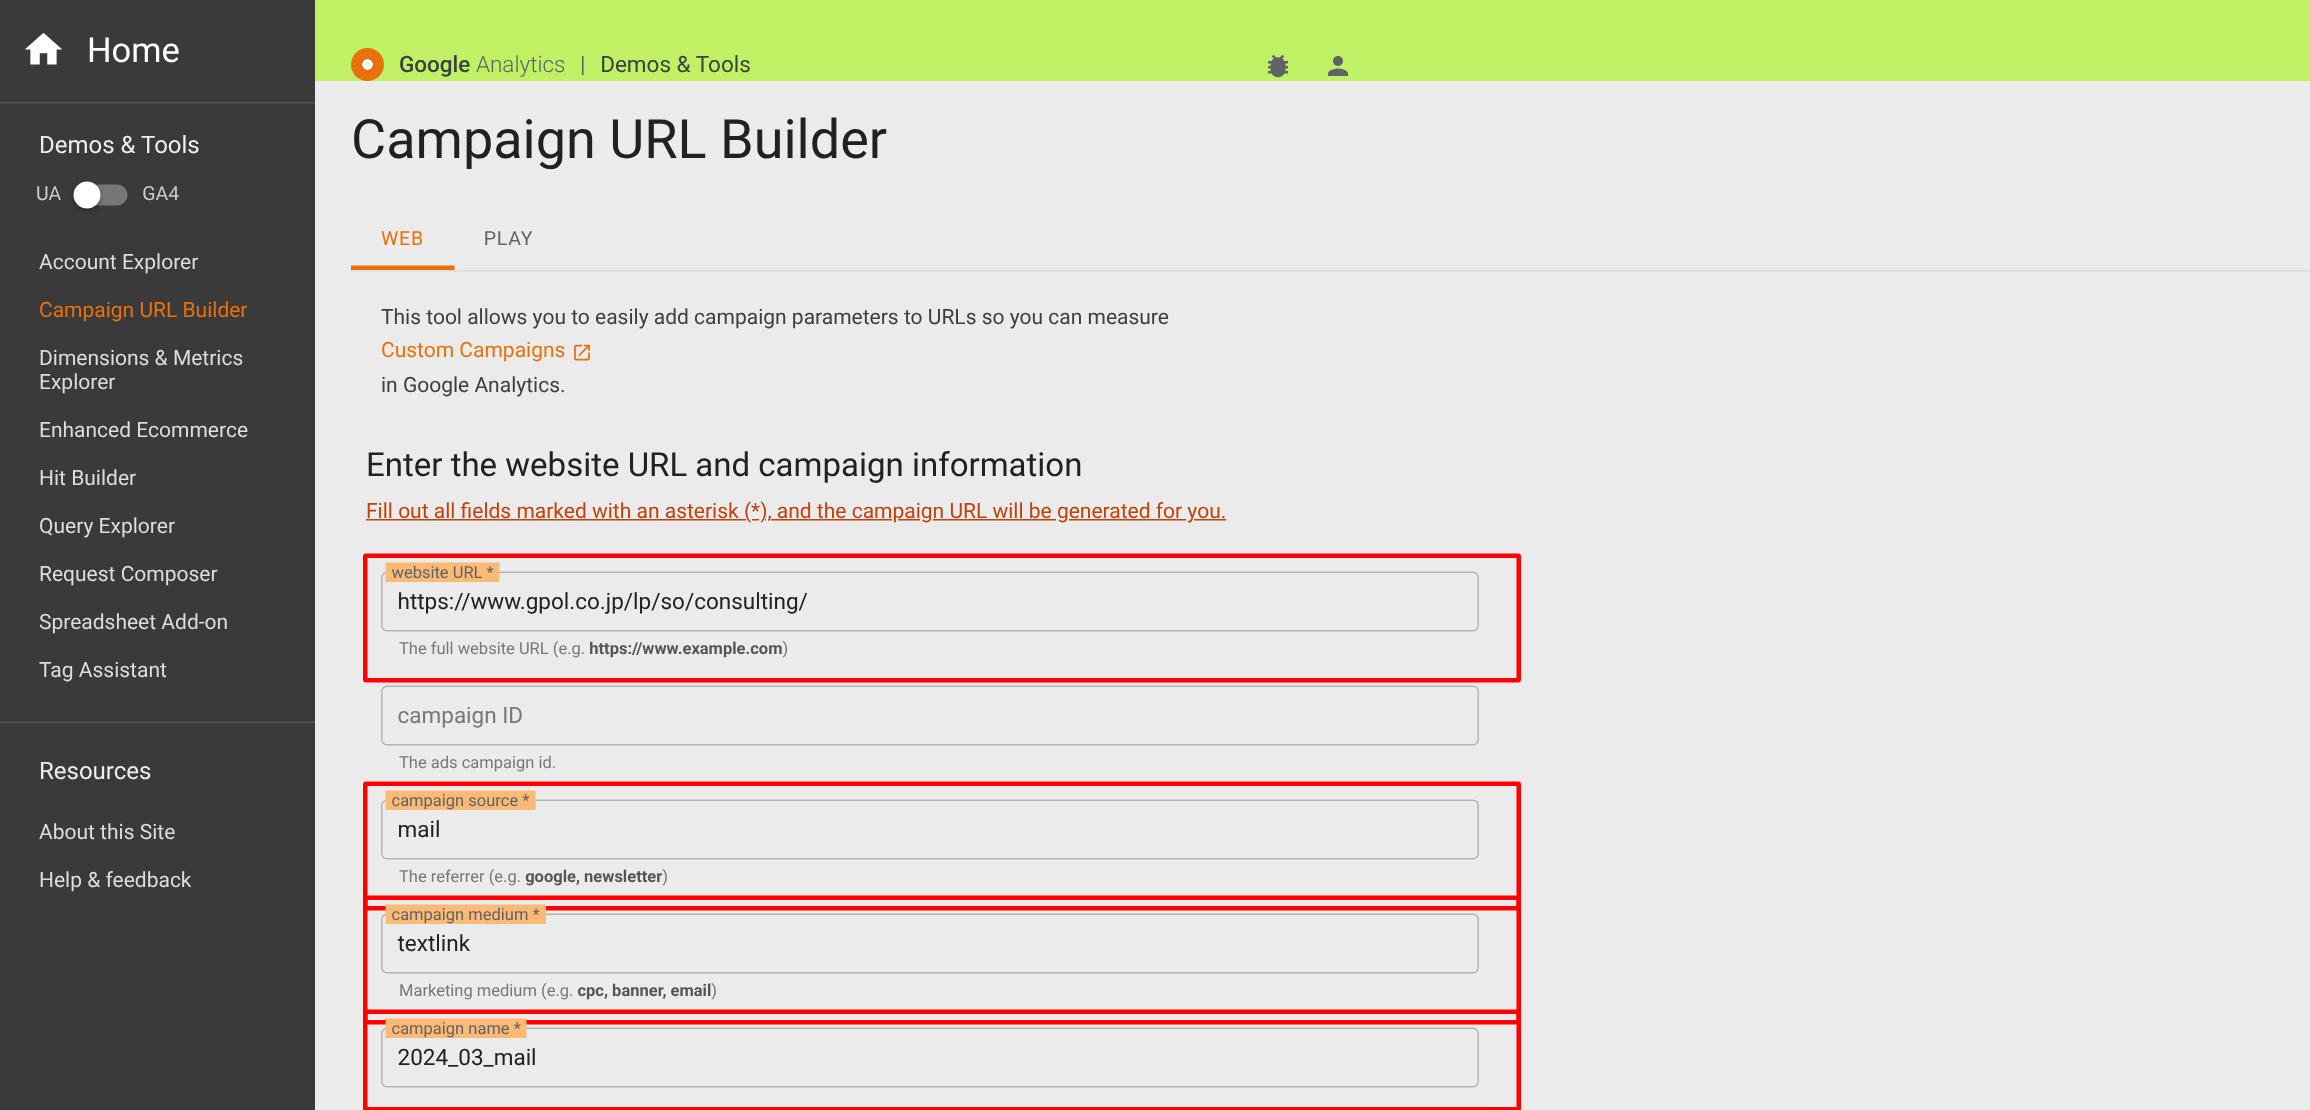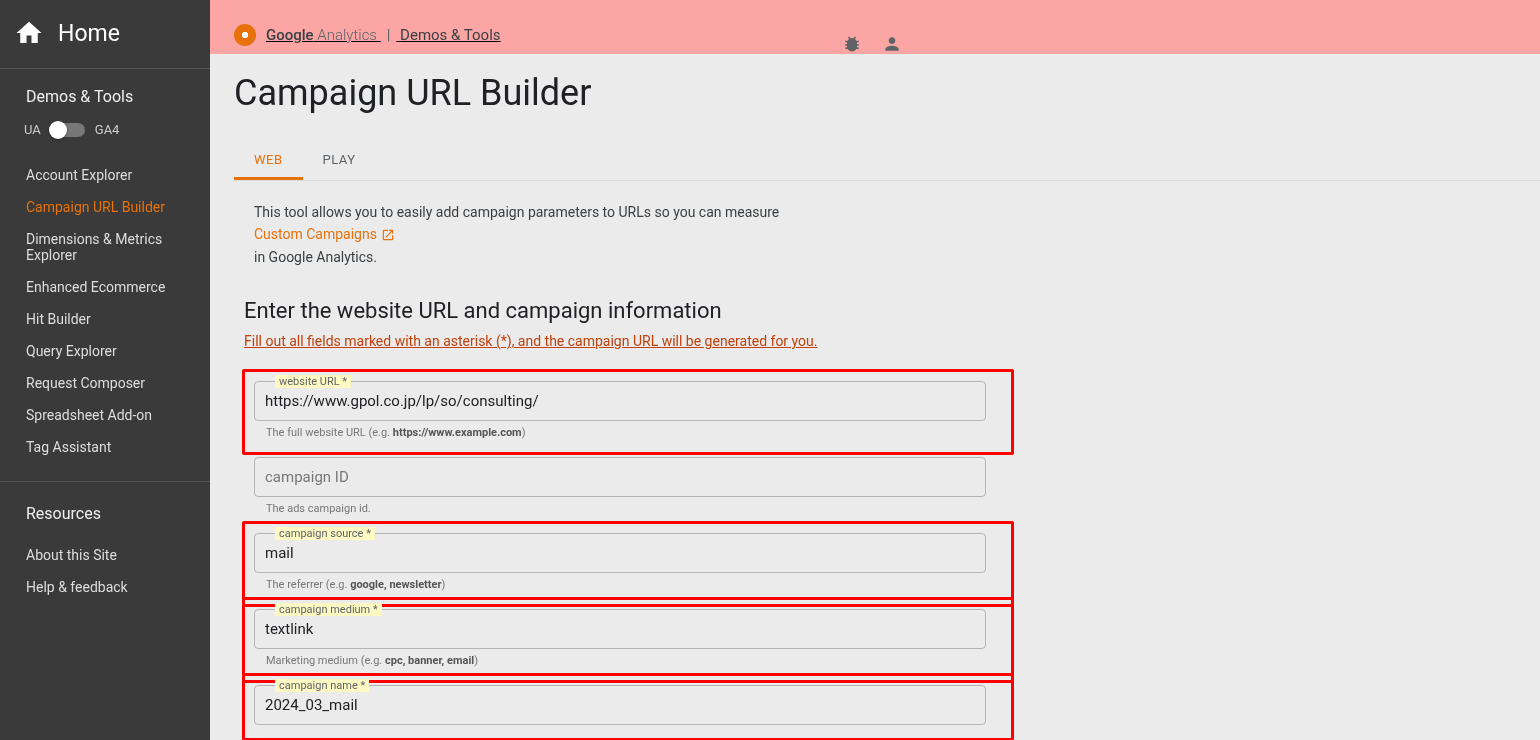--- a/index.html
+++ b/index.html
@@ -12,21 +12,21 @@
 .sidebar-section { padding: 18px 14px 0 26px; }
 .sidebar-section-title { font-size: 16px; color: #eee; margin-bottom: 16px; font-weight: 400; }
 .toggle-row { display: flex; align-items: center; gap: 10px; font-size: 13px; color: #ccc; margin: 4px 0 22px -2px; }
 .toggle { width: 34px; height: 14px; background: #777; border-radius: 10px; position: relative; }
 .toggle-knob { width: 18px; height: 18px; background: #fff; border-radius: 50%; position: absolute; top: -2px; left: -2px; box-shadow: 0 1px 3px rgba(0,0,0,.4); }
 .nav { list-style: none; }
 .nav li { font-size: 14px; color: #ddd; padding: 8px 0; cursor: pointer; }
 .nav li.active { color: #e8710a; }
 
 .main { flex: 1; overflow: auto; }
-.header { background: #fca5a5; padding: 24px 24px 0 24px; display: flex; justify-content: space-between; align-items: flex-start; text-decoration: underline; }
+.header { background: #bef264; padding: 24px 24px 0 24px; display: flex; justify-content: space-between; align-items: flex-end; }
 .brand { display: flex; align-items: center; gap: 10px; }
 .brand-icon { width: 22px; height: 22px; background: #e8710a; border-radius: 50%; position: relative; }
 .brand-icon::after { content: ""; position: absolute; inset: 3px; border-radius: 50%; background: radial-gradient(circle, #fff 30%, transparent 31%); }
 .brand-text { font-size: 15px; color: #3c4043; }
 .brand-text b { font-weight: 500; }
 .brand-text .light { color: #5f6368; font-weight: 300; }
 .brand-text .sep { color: #5f6368; margin: 0 6px; }
 .header-icons { display: flex; gap: 20px; color: #5f6368; margin-top: 10px; margin-right: 614px; }
 .header-icons svg { width: 20px; height: 20px; fill: #5f6368; cursor: pointer; }
 
@@ -42,21 +42,21 @@
 .link svg { width: 14px; height: 14px; fill: #e8710a; }
 
 h2.form-title { font-size: 22px; color: #202124; font-weight: 400; margin: 30px 0 10px -10px; }
 p.form-instr { font-size: 14px; color: #c2410c; margin-bottom: 32px; margin-left: -10px; text-decoration: underline; }
 
 .field-wrap { position: relative; margin-bottom: 18px; }
 .field-box { position: relative; }
 .field { border: 1px solid rgba(0,0,0,0.23); border-radius: 4px; padding: 0 10px; height: 40px; background: transparent; position: relative; }
 .field input { border: none; outline: none; background: transparent; width: 100%; height: 100%; font-size: 15px; color: #202124; }
 .field input::placeholder { color: #777; }
-.field-label { position: absolute; top: -7px; left: 20px; background: #fef9c3; padding: 0 4px; font-size: 11px; color: #5f6368; }
+.field-label { position: absolute; top: -7px; left: 2px; background: #fdba74; padding: 0 4px; font-size: 11px; color: #5f6368; }
 .helper { font-size: 11px; color: #777; margin-top: 5px; margin-left: 12px; }
 .helper b { color: #555; }
 
 .hl { position: absolute; border: 3px solid #f00; border-radius: 2px; pointer-events: none; }
 </style>
 </head>
 <body>
 
 <div class="sidebar">
   <div class="sidebar-home">

